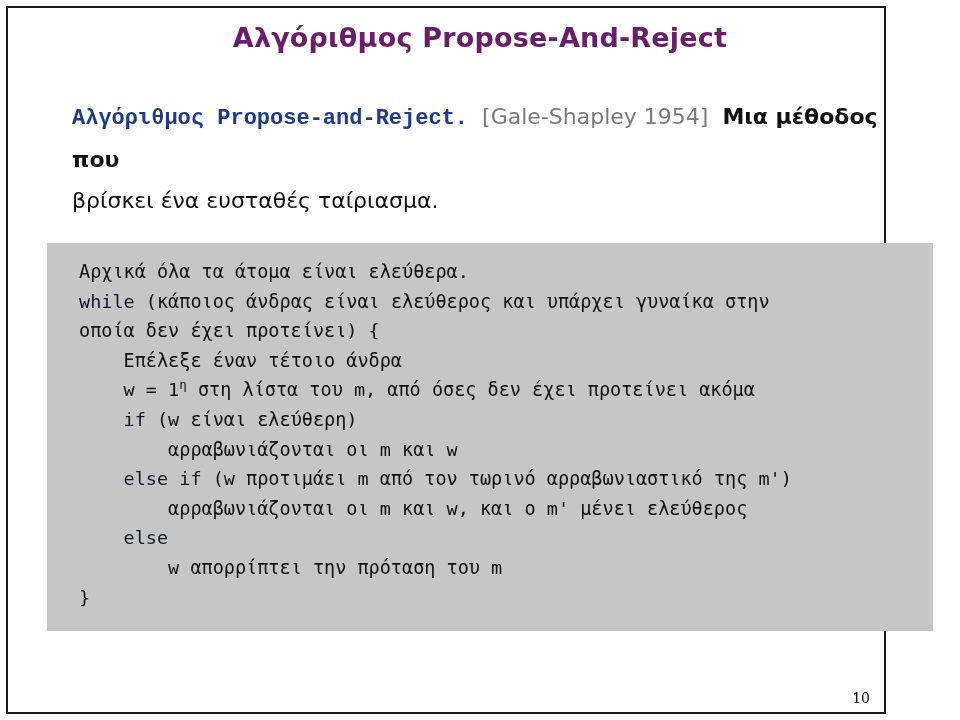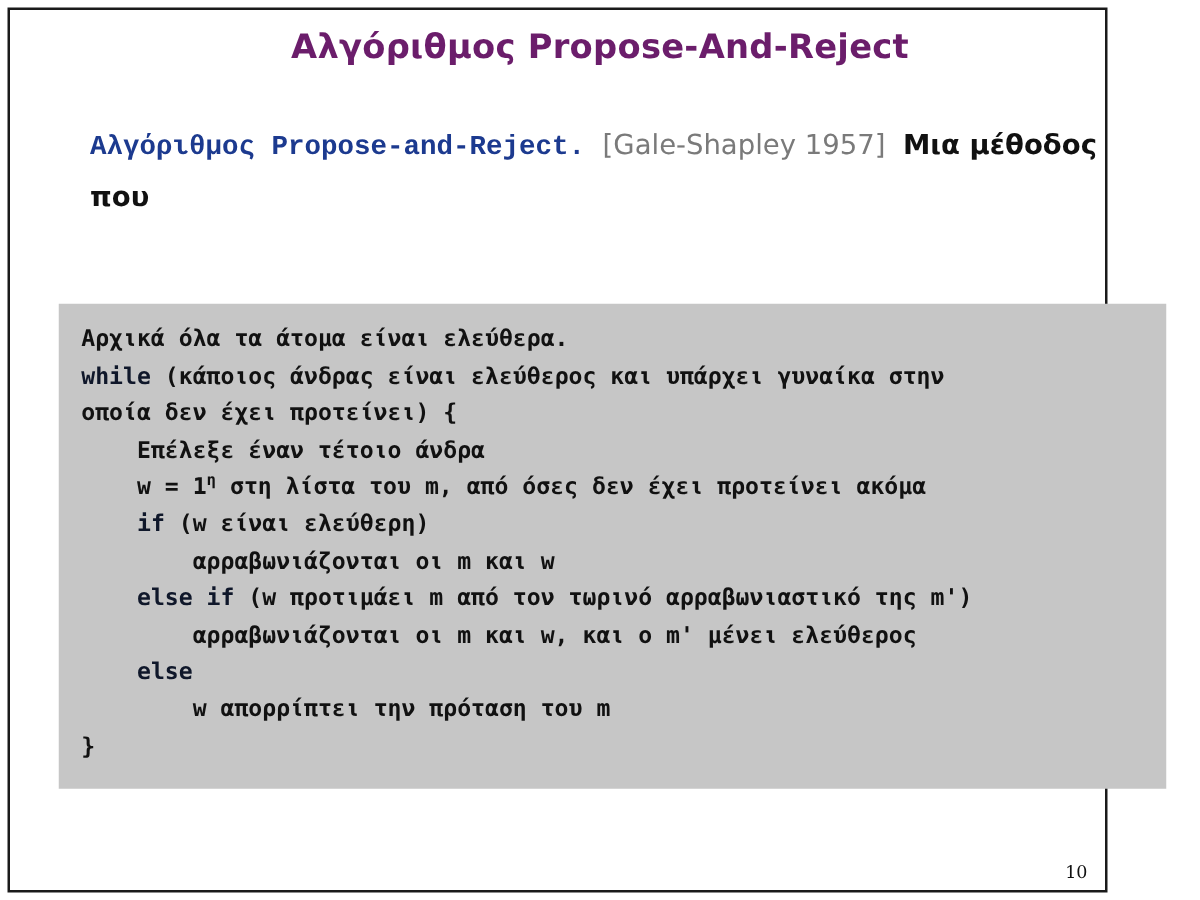--- a/index.html
+++ b/index.html
@@ -85,23 +85,23 @@
     height: 388px;
     background: #c6c6c6;
     box-sizing: border-box;
     padding: 14px 0 0 0;
   }
   #code-lines {
     font-family: "DejaVu Sans Mono", monospace;
     font-size: 18.5px;
     line-height: 29.6px;
     color: #111111;
-    padding-left: 18px;
+    padding-left: 32px;
     white-space: pre;
-    font-weight: bold;
+    font-weight: normal;
   }
   .code-line {
     white-space: pre;
     height: 29.6px;
     overflow: visible;
   }
   .kw {
     color: #0f172a;
   }
   .sup {
@@ -124,22 +124,23 @@
 <body>
 
 <div id="slide">
 
   <div id="slide-frame"></div>
 
   <div id="slide-title">Αλγόριθμος Propose-And-Reject</div>
 
   <div id="lead-block">
     <div>
-      <span class="lead-name">Αλγόριθμος Propose-and-Reject.</span><span>&nbsp;&nbsp;</span><span class="lead-cite">[Gale-Shapley 1957]</span><span>&nbsp;&nbsp;</span><span class="lead-rest">Μια μέθοδος που</span>
+      <span class="lead-name">Αλγόριθμος Propose-and-Reject.</span><span>&nbsp;&nbsp;</span><span class="lead-cite">[Gale-Shapley 1954]</span><span>&nbsp;&nbsp;</span><span class="lead-rest">Μια μέθοδος που</span>
     </div>
+    <div class="lead-line2">βρίσκει ένα ευσταθές ταίριασμα.</div>
   </div>
 
   <div id="code-block">
     <div id="code-lines"><div class="code-line"><span>Αρχικά όλα τα άτομα είναι ελεύθερα.</span></div><div class="code-line"><span class="kw">while</span><span> (κάποιος άνδρας είναι ελεύθερος και υπάρχει γυναίκα στην</span></div><div class="code-line"><span>οποία δεν έχει προτείνει) {</span></div><div class="code-line"><span>    </span><span>Επέλεξε έναν τέτοιο άνδρα</span></div><div class="code-line"><span>    </span><span>w = 1</span><span class="sup">η</span><span> στη λίστα του m, από όσες δεν έχει προτείνει ακόμα</span></div><div class="code-line"><span>    </span><span class="kw">if</span><span> (w είναι ελεύθερη)</span></div><div class="code-line"><span>        </span><span>αρραβωνιάζονται οι m και w</span></div><div class="code-line"><span>    </span><span class="kw">else if</span><span> (w προτιμάει m από τον τωρινό αρραβωνιαστικό της m')</span></div><div class="code-line"><span>        </span><span>αρραβωνιάζονται οι m και w, και ο m' μένει ελεύθερος</span></div><div class="code-line"><span>    </span><span class="kw">else</span></div><div class="code-line"><span>        </span><span>w απορρίπτει την πρόταση του m</span></div><div class="code-line"><span>}</span></div></div>
   </div>
 
   <div id="page-number">10</div>
 
 </div>
 

